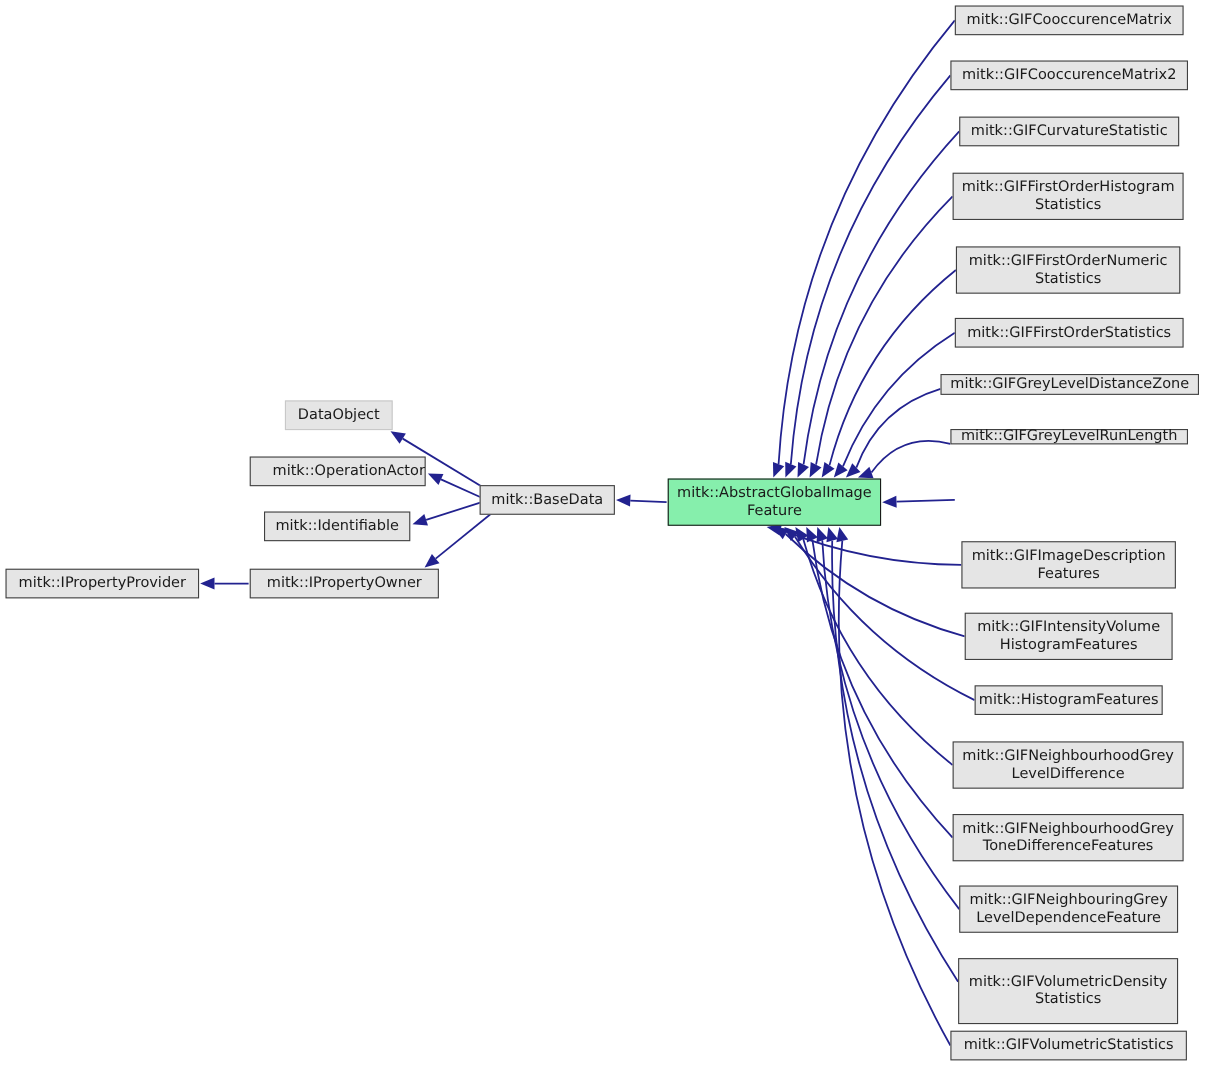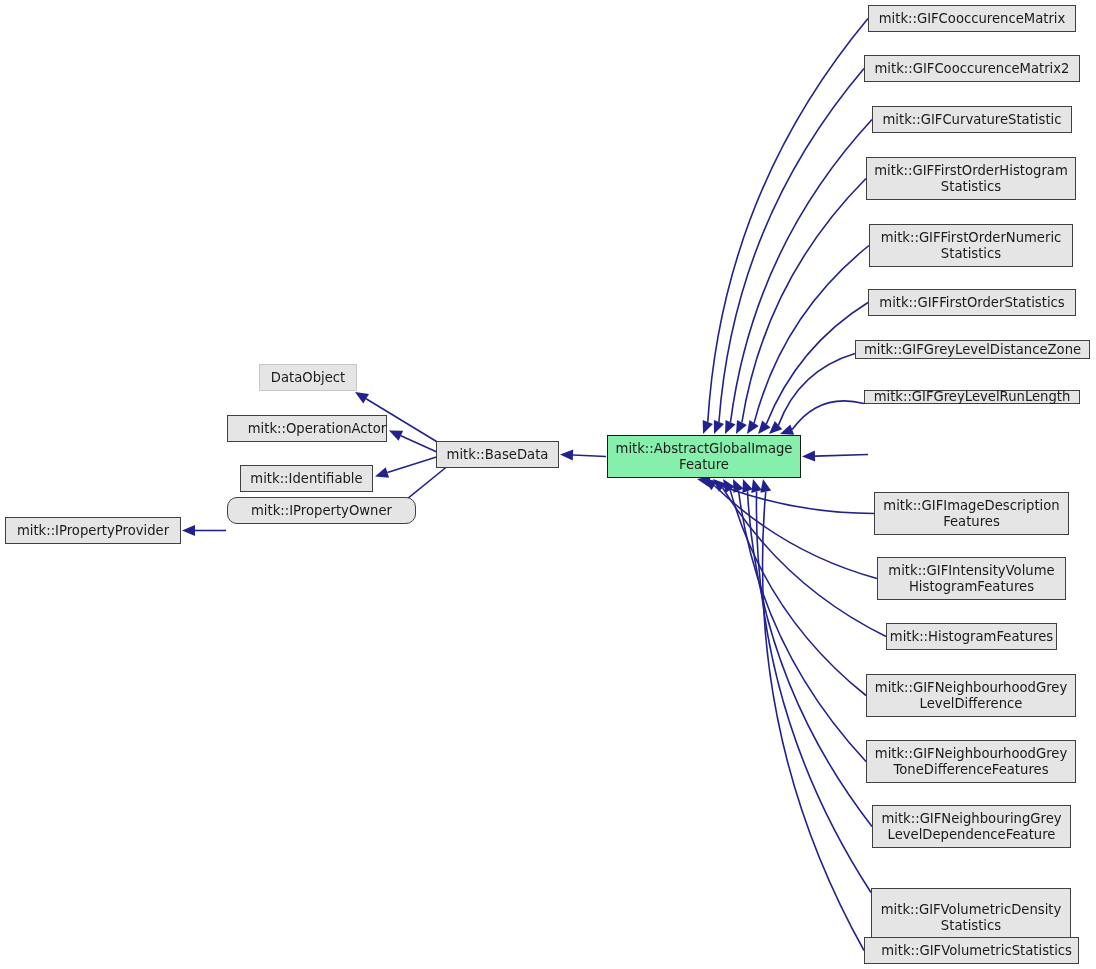--- a/index.html
+++ b/index.html
@@ -149,21 +149,21 @@
       </g>
       <g>
         <path d="M 864 950.5 Q 744.458612590087 736.1868100358777 765.7229575618165 491.7116286177872" fill="none" stroke="#22228f" stroke-width="1.6"></path>
         <polygon points="763,479 771.1009542847265,490.5596081108648 760.3449608389066,492.8636491247096" fill="#22228f"></polygon>
       </g>
     </svg>
 <div class="node muted" style="left: 259px; top: 364px; width: 98px; height: 27px;"><span class="node-label">DataObject</span></div>
     <div class="node" style="left: 227px; top: 415px; width: 160px; height: 27px; padding-left: 20px;"><span class="node-label">mitk::OperationActor</span></div>
     <div class="node" style="left: 240px; top: 465px; width: 133px; height: 27px;"><span class="node-label">mitk::Identifiable</span></div>
     <div class="node" style="left: 436px; top: 441px; width: 123px; height: 27px;"><span class="node-label">mitk::BaseData</span></div>
-    <div class="node" style="left: 227px; top: 497px; width: 189px; height: 27px; border-radius: 10px;"><span class="node-label">mitk::IPropertyOwner</span></div>
+    <div class="node" style="left: 227px; top: 517px; width: 172px; height: 27px;"><span class="node-label">mitk::IPropertyOwner</span></div>
     <div class="node" style="left: 5px; top: 517px; width: 176px; height: 27px;"><span class="node-label">mitk::IPropertyProvider</span></div>
     <div class="node center" style="left: 607px; top: 435px; width: 194px; height: 43px;"><span class="node-label">mitk::AbstractGlobalImage
 Feature</span></div>
     <div class="node" style="left: 868px; top: 5px; width: 208px; height: 27px;"><span class="node-label">mitk::GIFCooccurenceMatrix</span></div>
     <div class="node" style="left: 864px; top: 55px; width: 216px; height: 27px;"><span class="node-label">mitk::GIFCooccurenceMatrix2</span></div>
     <div class="node" style="left: 872px; top: 106px; width: 200px; height: 27px;"><span class="node-label">mitk::GIFCurvatureStatistic</span></div>
     <div class="node" style="left: 866px; top: 157px; width: 210px; height: 43px;"><span class="node-label">mitk::GIFFirstOrderHistogram
 Statistics</span></div>
     <div class="node" style="left: 869px; top: 224px; width: 204px; height: 43px;"><span class="node-label">mitk::GIFFirstOrderNumeric
 Statistics</span></div>
@@ -174,16 +174,16 @@
 Features</span></div>
     <div class="node" style="left: 877px; top: 557px; width: 189px; height: 43px;"><span class="node-label">mitk::GIFIntensityVolume
 HistogramFeatures</span></div>
     <div class="node" style="left: 886px; top: 623px; width: 171px; height: 27px;"><span class="node-label">mitk::HistogramFeatures</span></div>
     <div class="node" style="left: 866px; top: 674px; width: 210px; height: 43px;"><span class="node-label">mitk::GIFNeighbourhoodGrey
 LevelDifference</span></div>
     <div class="node" style="left: 866px; top: 740px; width: 210px; height: 43px;"><span class="node-label">mitk::GIFNeighbourhoodGrey
 ToneDifferenceFeatures</span></div>
     <div class="node" style="left: 872px; top: 805px; width: 199px; height: 43px;"><span class="node-label">mitk::GIFNeighbouringGrey
 LevelDependenceFeature</span></div>
-    <div class="node" style="left: 871px; top: 871px; width: 200px; height: 60px; margin-top: 17px;"><span class="node-label">mitk::GIFVolumetricDensity
+    <div class="node" style="left: 871px; top: 871px; width: 200px; height: 60px;"><span class="node-label">mitk::GIFVolumetricDensity
 Statistics</span></div>
-    <div class="node" style="left: 864px; top: 937px; width: 215px; height: 27px; justify-content: flex-end;"><span class="node-label">mitk::GIFVolumetricStatistics</span></div>
+    <div class="node" style="left: 864px; top: 937px; width: 215px; height: 27px;"><span class="node-label">mitk::GIFVolumetricStatistics</span></div>
   </div>
 
 </body></html>

